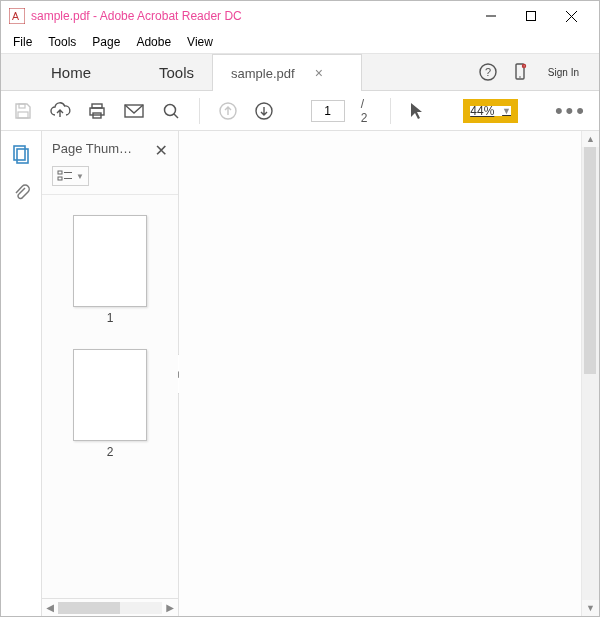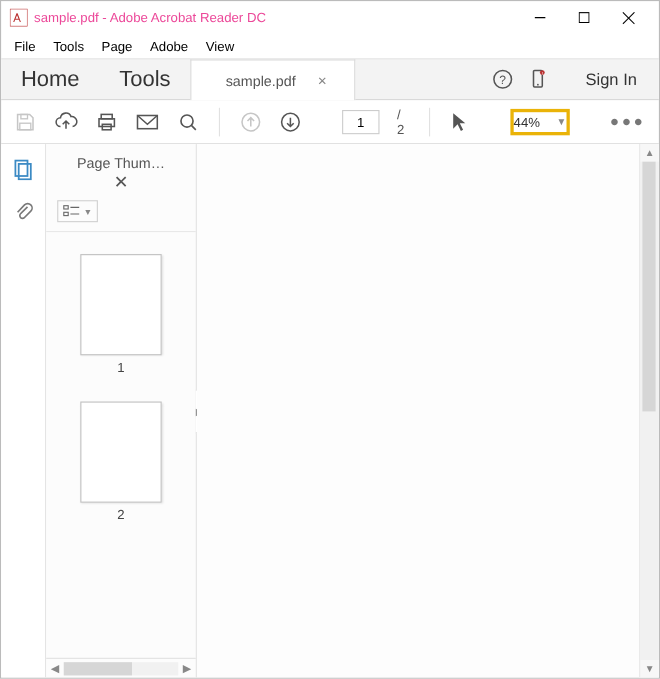--- a/index.html
+++ b/index.html
@@ -4,42 +4,42 @@
   <style>
     * { margin: 0; padding: 0; box-sizing: border-box; font-family: "Segoe UI", Arial, sans-serif; }
     body { width: 600px; height: 617px; background: #fff; border: 1px solid #bbb; overflow: hidden; font-size: 13px; color: #333; }
     .titlebar { height: 30px; display: flex; align-items: center; padding: 0 8px; }
     .titlebar .title { flex: 1; font-size: 12px; color: #ec4899; margin-left: 6px; }
     .winctrls { display: flex; gap: 0; }
     .winctrl { width: 40px; height: 28px; display: flex; align-items: center; justify-content: center; color: #333; cursor: default; }
     .menubar { height: 22px; display: flex; align-items: center; padding: 0 4px; font-size: 12px; color: #000; }
     .menubar .mi { padding: 2px 8px; cursor: default; }
     .tabbar { height: 38px; display: flex; align-items: stretch; background: #f3f3f3; border-top: 1px solid #e5e5e5; border-bottom: 1px solid #d9d9d9; }
-    .tab-home, .tab-tools { padding: 0 18px; display: flex; align-items: center; font-size: 20px; color: #333; cursor: default; }
-    .doc-tab { background: #fff; border-top: 1px solid #d9d9d9; border-left: 1px solid #d9d9d9; border-right: 1px solid #d9d9d9; display: flex; align-items: center; padding: 0 12px 0 18px; position: relative; margin-bottom: -1px; font-size: 13px; color: #555; min-width: 150px; justify-content: center; gap: 20px; }
+    .tab-home, .tab-tools { padding: 0 18px; display: flex; align-items: center; font-size: 15px; color: #333; cursor: default; margin-left: 32px; }
+    .doc-tab { background: #fff; border-top: 1px solid #d9d9d9; border-left: 1px solid #d9d9d9; border-right: 1px solid #d9d9d9; display: flex; align-items: center; padding: 0 12px 0 18px; position: relative; margin-bottom: -1px; font-size: 13px; color: #555; min-width: 150px; gap: 20px; }
     .doc-tab .close { color: #888; font-size: 14px; cursor: default; }
     .tab-spacer { flex: 1; }
     .tab-right { display: flex; align-items: center; gap: 12px; padding: 0 14px; }
     .ticon { width: 20px; height: 20px; color: #555; cursor: default; display:flex; align-items:center; justify-content:center; }
-    .signin { font-size: 15px; color: #333; padding: 0 6px; cursor: default; margin-left: 15px; }
+    .signin { font-size: 10px; color: #333; padding: 0 6px; cursor: default; }
     .toolbar { height: 40px; border-bottom: 1px solid #e1e1e1; display: flex; align-items: center; padding: 0 12px; gap: 16px; }
     .toolbar .tb { width: 22px; height: 22px; color: #555; cursor: default; display:flex; align-items:center; justify-content:center; }
     .toolbar .disabled { color: #c6c6c6; }
     .divider { width: 1px; height: 26px; background: #e1e1e1; margin: 0 2px; }
     .pagebox { border: 1px solid #ccc; width: 34px; height: 22px; text-align: center; font-size: 12px; outline: none; }
     .paget { font-size: 12px; color: #555; }
-    .zoomsel { border: 3px solid #eab308; height: 24px; width: 64px; display: flex; align-items: center; justify-content: space-between; gap: 6px; font-size: 12px; color: #333; cursor: default; }
+    .zoomsel { border: 7px solid #eab308; height: 24px; width: 64px; display: flex; align-items: center; justify-content: space-between; gap: 6px; font-size: 12px; color: #333; cursor: default; text-decoration: underline; }
     .zoomsel .caret { font-size: 9px; color: #888; }
     .more { font-size: 22px; color: #777; letter-spacing: 3px; cursor: default; line-height: 10px; }
     .content { display: flex; height: calc(617px - 30px - 22px - 38px - 40px - 2px); }
     .sidebar { width: 41px; border-right: 1px solid #e1e1e1; display: flex; flex-direction: column; align-items: center; padding-top: 12px; gap: 16px; background: #fff; }
     .sidebar .sb { width: 22px; height: 22px; color: #7a7a7a; cursor: default; display:flex; align-items:center; justify-content:center; }
     .sidebar .sb.active { color: #3b8ac4; }
     .panel { width: 137px; background: #fcfcfc; border-right: 1px solid #e1e1e1; display: flex; flex-direction: column; position: relative; }
-    .panel-head { display: flex; align-items: center; justify-content: space-between; padding: 10px 10px 6px 10px; font-size: 13px; color: #555; flex-direction: column; }
+    .panel-head { display: flex; justify-content: space-between; padding: 10px 10px 6px 10px; font-size: 13px; color: #555; }
     .panel-head .close { font-size: 16px; color: #555; cursor: default; }
     .panel-sub { padding: 0 10px 8px 10px; border-bottom: 1px solid #e8e8e8; }
     .opts { display:inline-flex; align-items:center; gap:3px; border:1px solid #d0d0d0; padding:2px 4px; color:#666; cursor:default; }
     .thumbs { flex: 1; overflow: hidden; padding: 20px 0 0 0; }
     .thumb { width: 74px; height: 92px; background: #fff; border: 1px solid #bfbfbf; box-shadow: 1px 1px 2px rgba(0,0,0,0.12); margin: 0 auto 4px auto; }
     .tlbl { text-align: center; font-size: 12px; color: #444; margin-bottom: 24px; }
     .panel-hsb { height: 18px; border-top: 1px solid #e1e1e1; display:flex; align-items:center; padding: 0 2px; gap:2px; }
     .hsb-arrow { width:12px; text-align:center; font-size:10px; color:#888; cursor:default; }
     .hsb-track { flex:1; height:12px; background:#f1f1f1; position:relative; }
     .hsb-thumb { position:absolute; left:0; top:0; height:12px; width:60%; background:#d6d6d6; }

